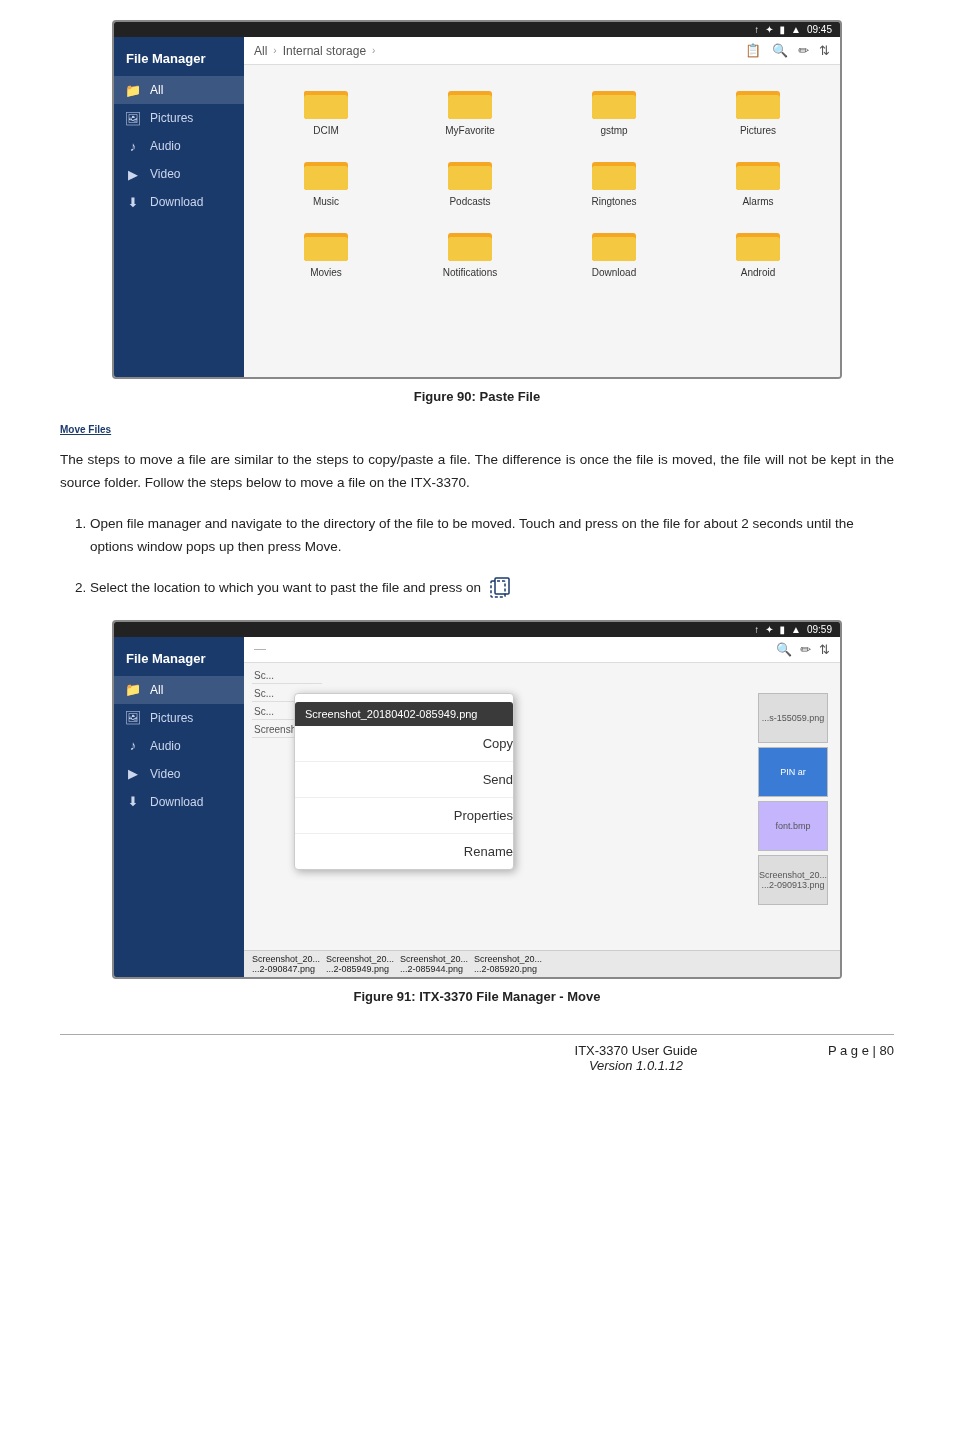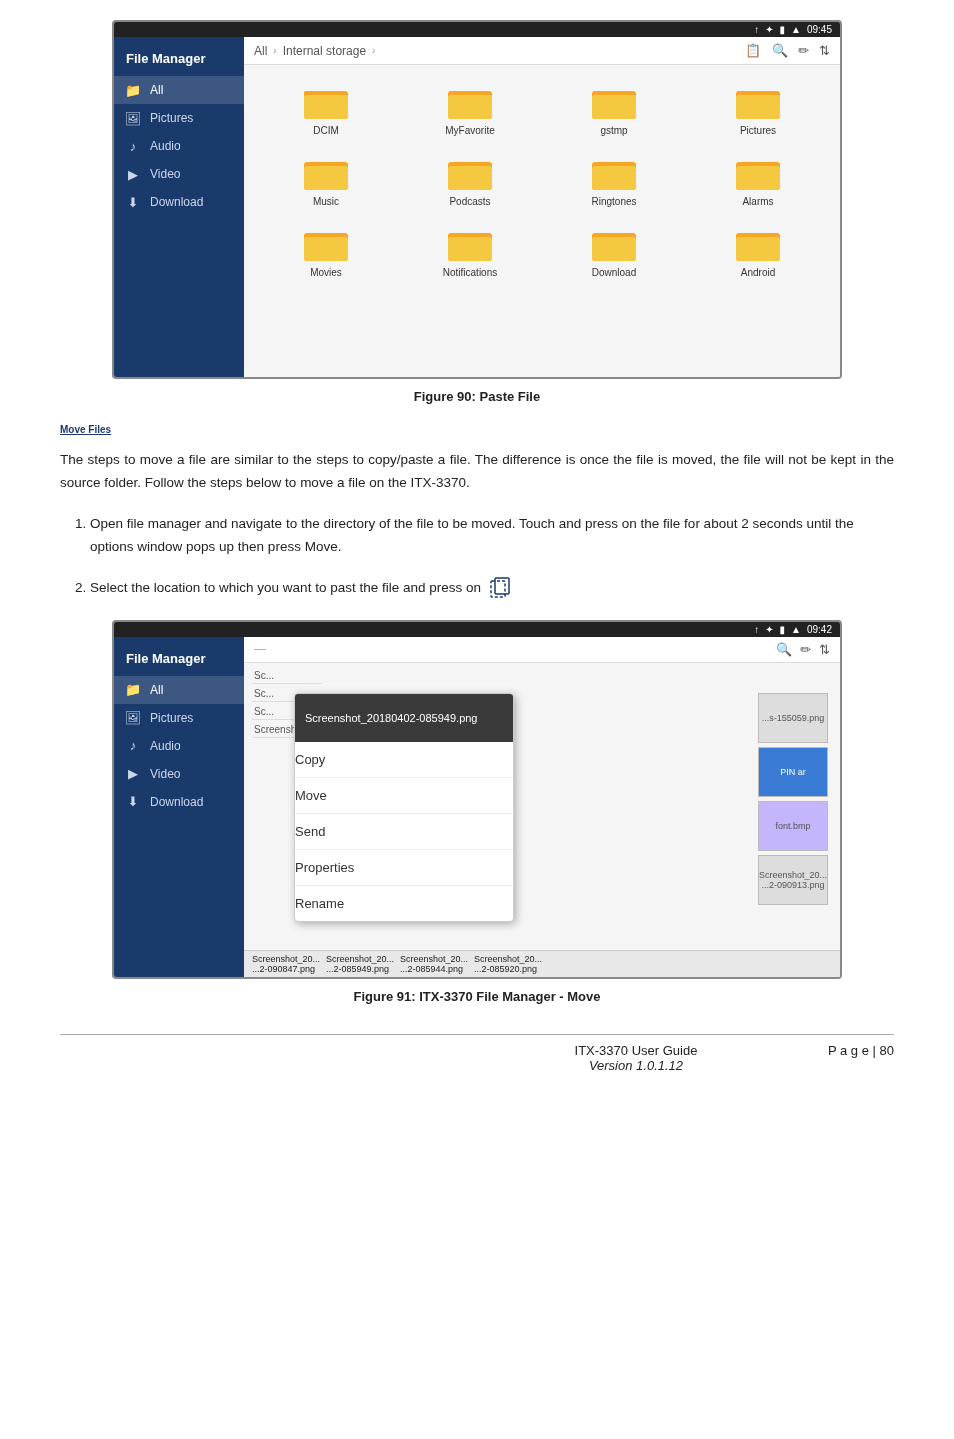--- a/index.html
+++ b/index.html
@@ -203,26 +203,27 @@
       border: 1px solid #ccc;
       border-radius: 4px;
       width: 220px;
       box-shadow: 2px 2px 8px rgba(0,0,0,0.3);
       z-index: 10;
     }
     .context-menu-header {
       background: #3a3a3a;
       color: #fff;
       font-size: 11px;
-      padding: 18px 10px;
+      padding: 6px 10px;
       border-radius: 3px 3px 0 0;
+      margin-top: 8px;
     }
     .context-menu-item {
       padding: 10px 0;
-      text-align: left;
+      text-align: right;
       font-size: 13px;
       color: #333;
       border-bottom: 1px solid #eee;
     }
     .context-menu-item:last-child {
       border-bottom: none;
     }
     .file-thumb {
       width: 70px;
       height: 50px;
@@ -474,21 +475,21 @@
   </li>
 </ol>
 
 <div class="screenshot-container2">
 
   <div class="status-bar">
     <span>↑</span>
     <span>✦</span>
     <span>▮</span>
     <span>▲</span>
-    <span>09:42</span>
+    <span>09:59</span>
   </div>
   <div class="phone-screen2">
 
     <div class="sidebar">
       <div class="sidebar-header">File Manager</div>
       <div class="sidebar-item active">
         <span class="sidebar-icon">📁</span>
         <span>All</span>
       </div>
       <div class="sidebar-item">
@@ -532,21 +533,20 @@
         <div style="position:absolute;right:12px;top:30px;display:flex;flex-direction:column;gap:4px;">
           <div class="file-thumb">...s-155059.png</div>
           <div class="file-thumb blue-bg">PIN ar</div>
           <div class="file-thumb" style="background:#c4b5fd;">font.bmp</div>
           <div class="file-thumb">Screenshot_20...<br>...2-090913.png</div>
         </div>
 
         <div class="context-menu">
           <div class="context-menu-header">Screenshot_20180402-085949.png</div>
           <div class="context-menu-item">Copy</div>
-          <div class="context-menu-item">Move</div>
           <div class="context-menu-item">Send</div>
           <div class="context-menu-item">Properties</div>
           <div class="context-menu-item">Rename</div>
         </div>
       </div>
 
       <div style="display:flex;gap:4px;padding:3px 8px;background:#e8e8e8;border-top:1px solid #ccc;">
         <div style="font-size:9px;width:70px;overflow:hidden;text-overflow:ellipsis;white-space:nowrap;">Screenshot_20...<br>...2-090847.png</div>
         <div style="font-size:9px;width:70px;overflow:hidden;text-overflow:ellipsis;white-space:nowrap;">Screenshot_20...<br>...2-085949.png</div>
         <div style="font-size:9px;width:70px;overflow:hidden;text-overflow:ellipsis;white-space:nowrap;">Screenshot_20...<br>...2-085944.png</div>

